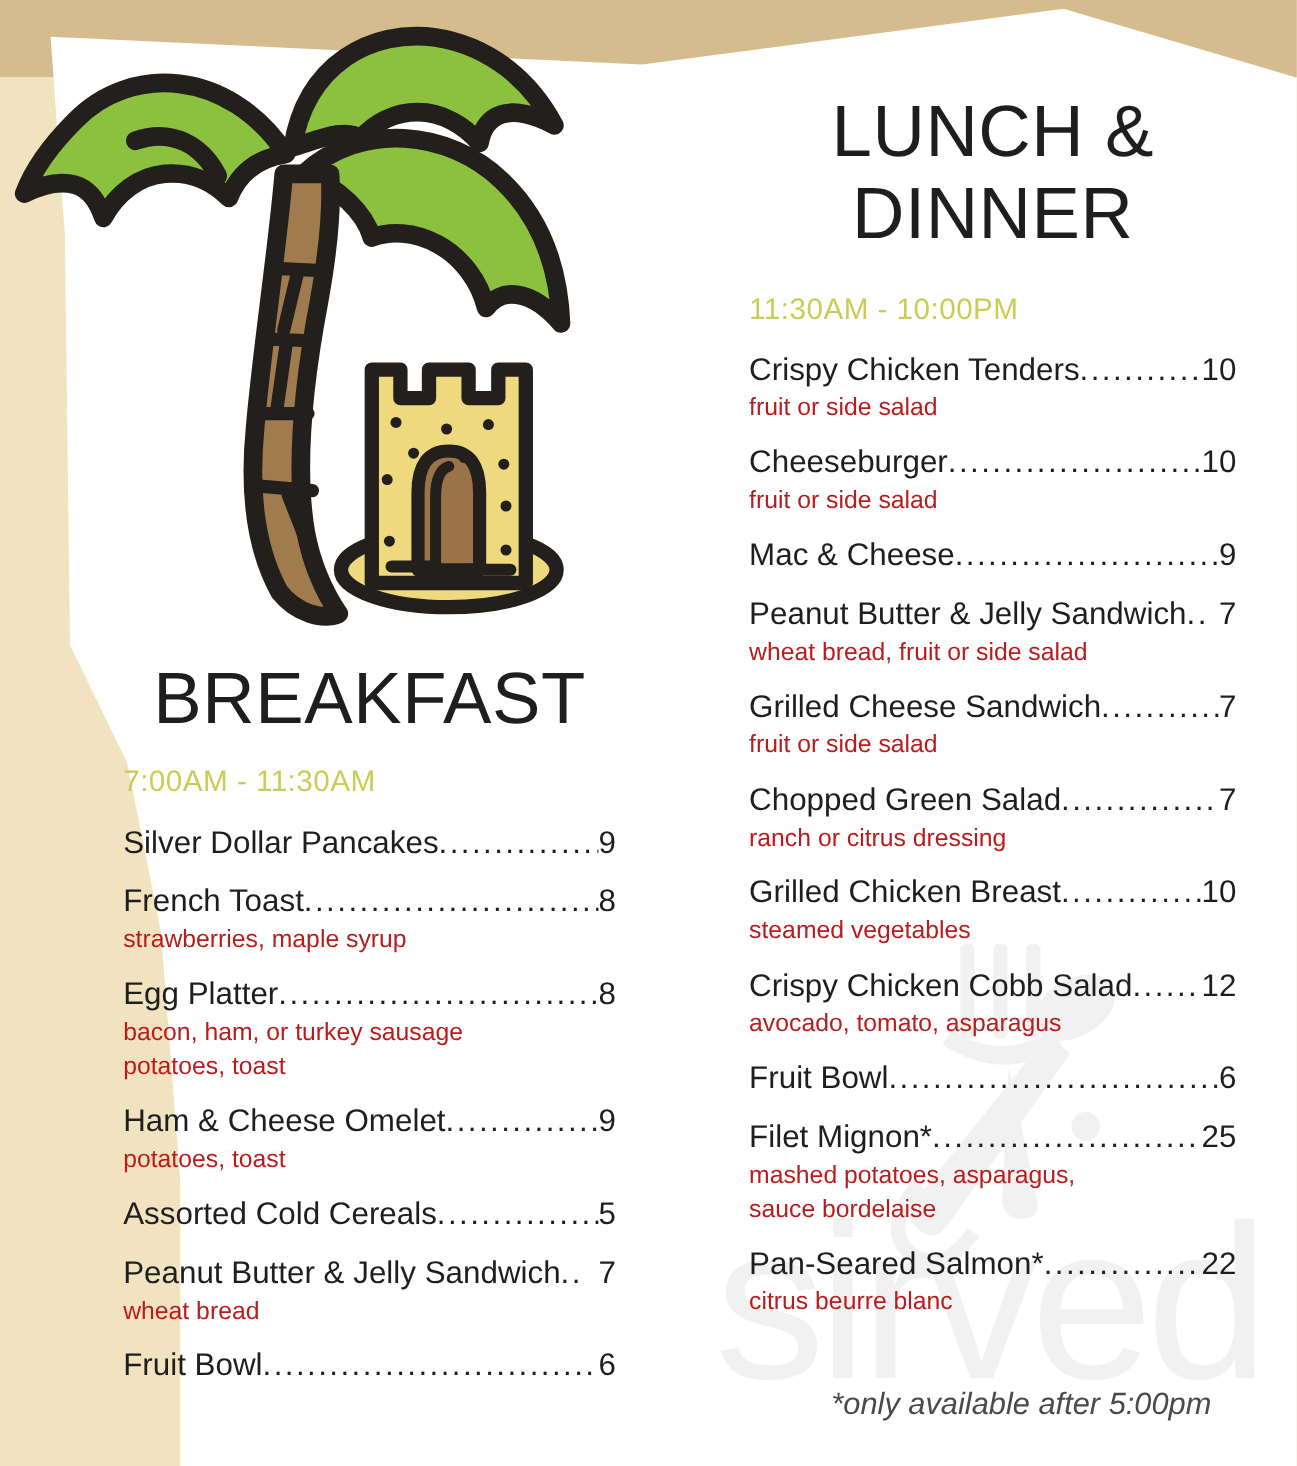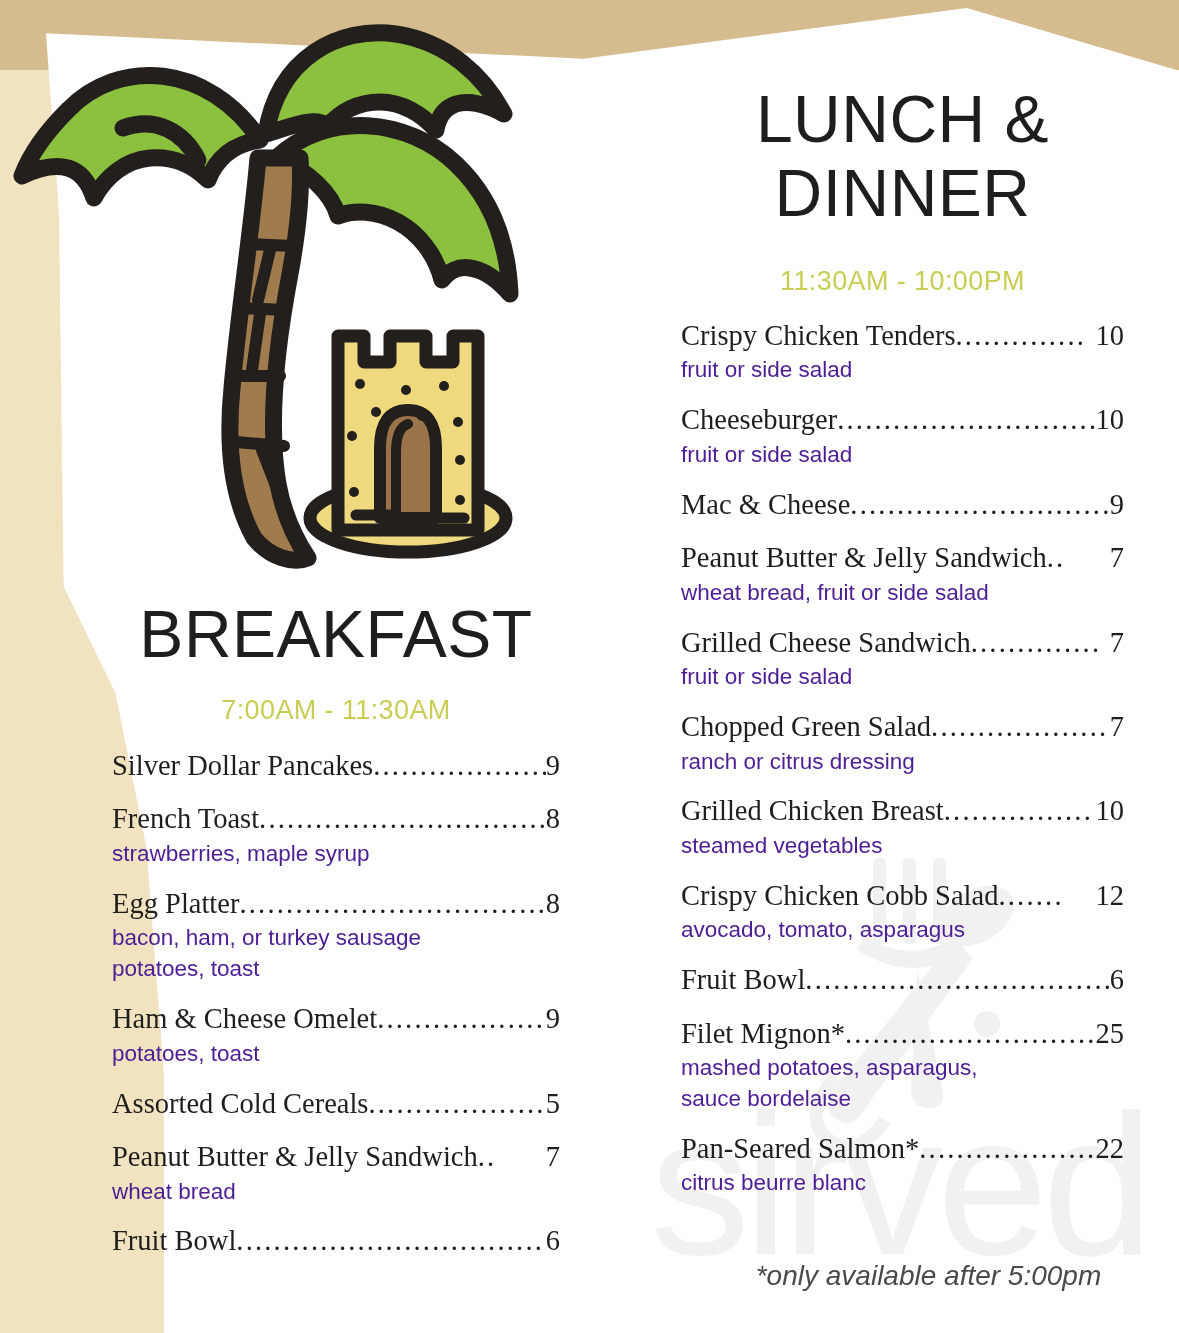--- a/index.html
+++ b/index.html
@@ -89,21 +89,21 @@
     font-weight: 400;
     letter-spacing: 0.5px;
     color: #1e1e1e;
     line-height: 1.12;
     font-family: "Liberation Sans", sans-serif;
   }
   .col-left .section-title  { position: absolute; top: 598px; left: 0; width: 448px; }
   .col-right .section-title { position: absolute; top: 83px;  left: 0; width: 443px; }
 
   .section-hours {
-    text-align: center;
+    text-align: left;
     font-size: 27px;
     font-weight: 400;
     letter-spacing: 0.4px;
     color: #c9cd54;
     font-family: "Liberation Sans", sans-serif;
   }
   .col-left .section-hours  { position: absolute; top: 695px; left: 0; width: 448px; }
   .col-right .section-hours { position: absolute; top: 266px; left: 0; width: 443px; }
 
   .items {
@@ -117,38 +117,38 @@
   .item { margin-bottom: 17px; }
 
   .item-line {
     display: flex;
     align-items: baseline;
     font-size: 28.5px;
     font-weight: 400;
     color: #1e1e1e;
     line-height: 1.28;
     white-space: nowrap;
-    font-family: Liberation Serif, serif;
+    font-family: Liberation Sans, sans-serif;
   }
   .item-name { flex: 0 0 auto; }
   .leader {
     flex: 1 1 auto;
     overflow: hidden;
     white-space: nowrap;
     letter-spacing: 2.2px;
     color: #1e1e1e;
     min-width: 10px;
     font-size: 28.5px;
   }
   .item-price { flex: 0 0 auto; }
 
   .item-desc {
     font-size: 22.5px;
     font-weight: 400;
-    color: #4c1d95;
+    color: #b91c1c;
     line-height: 1.33;
     margin-top: 1px;
     font-family: "Liberation Sans", sans-serif;
   }
 
   .footnote {
     text-align: center;
     font-style: italic;
     font-size: 28px;
     color: #4a4a4a;

